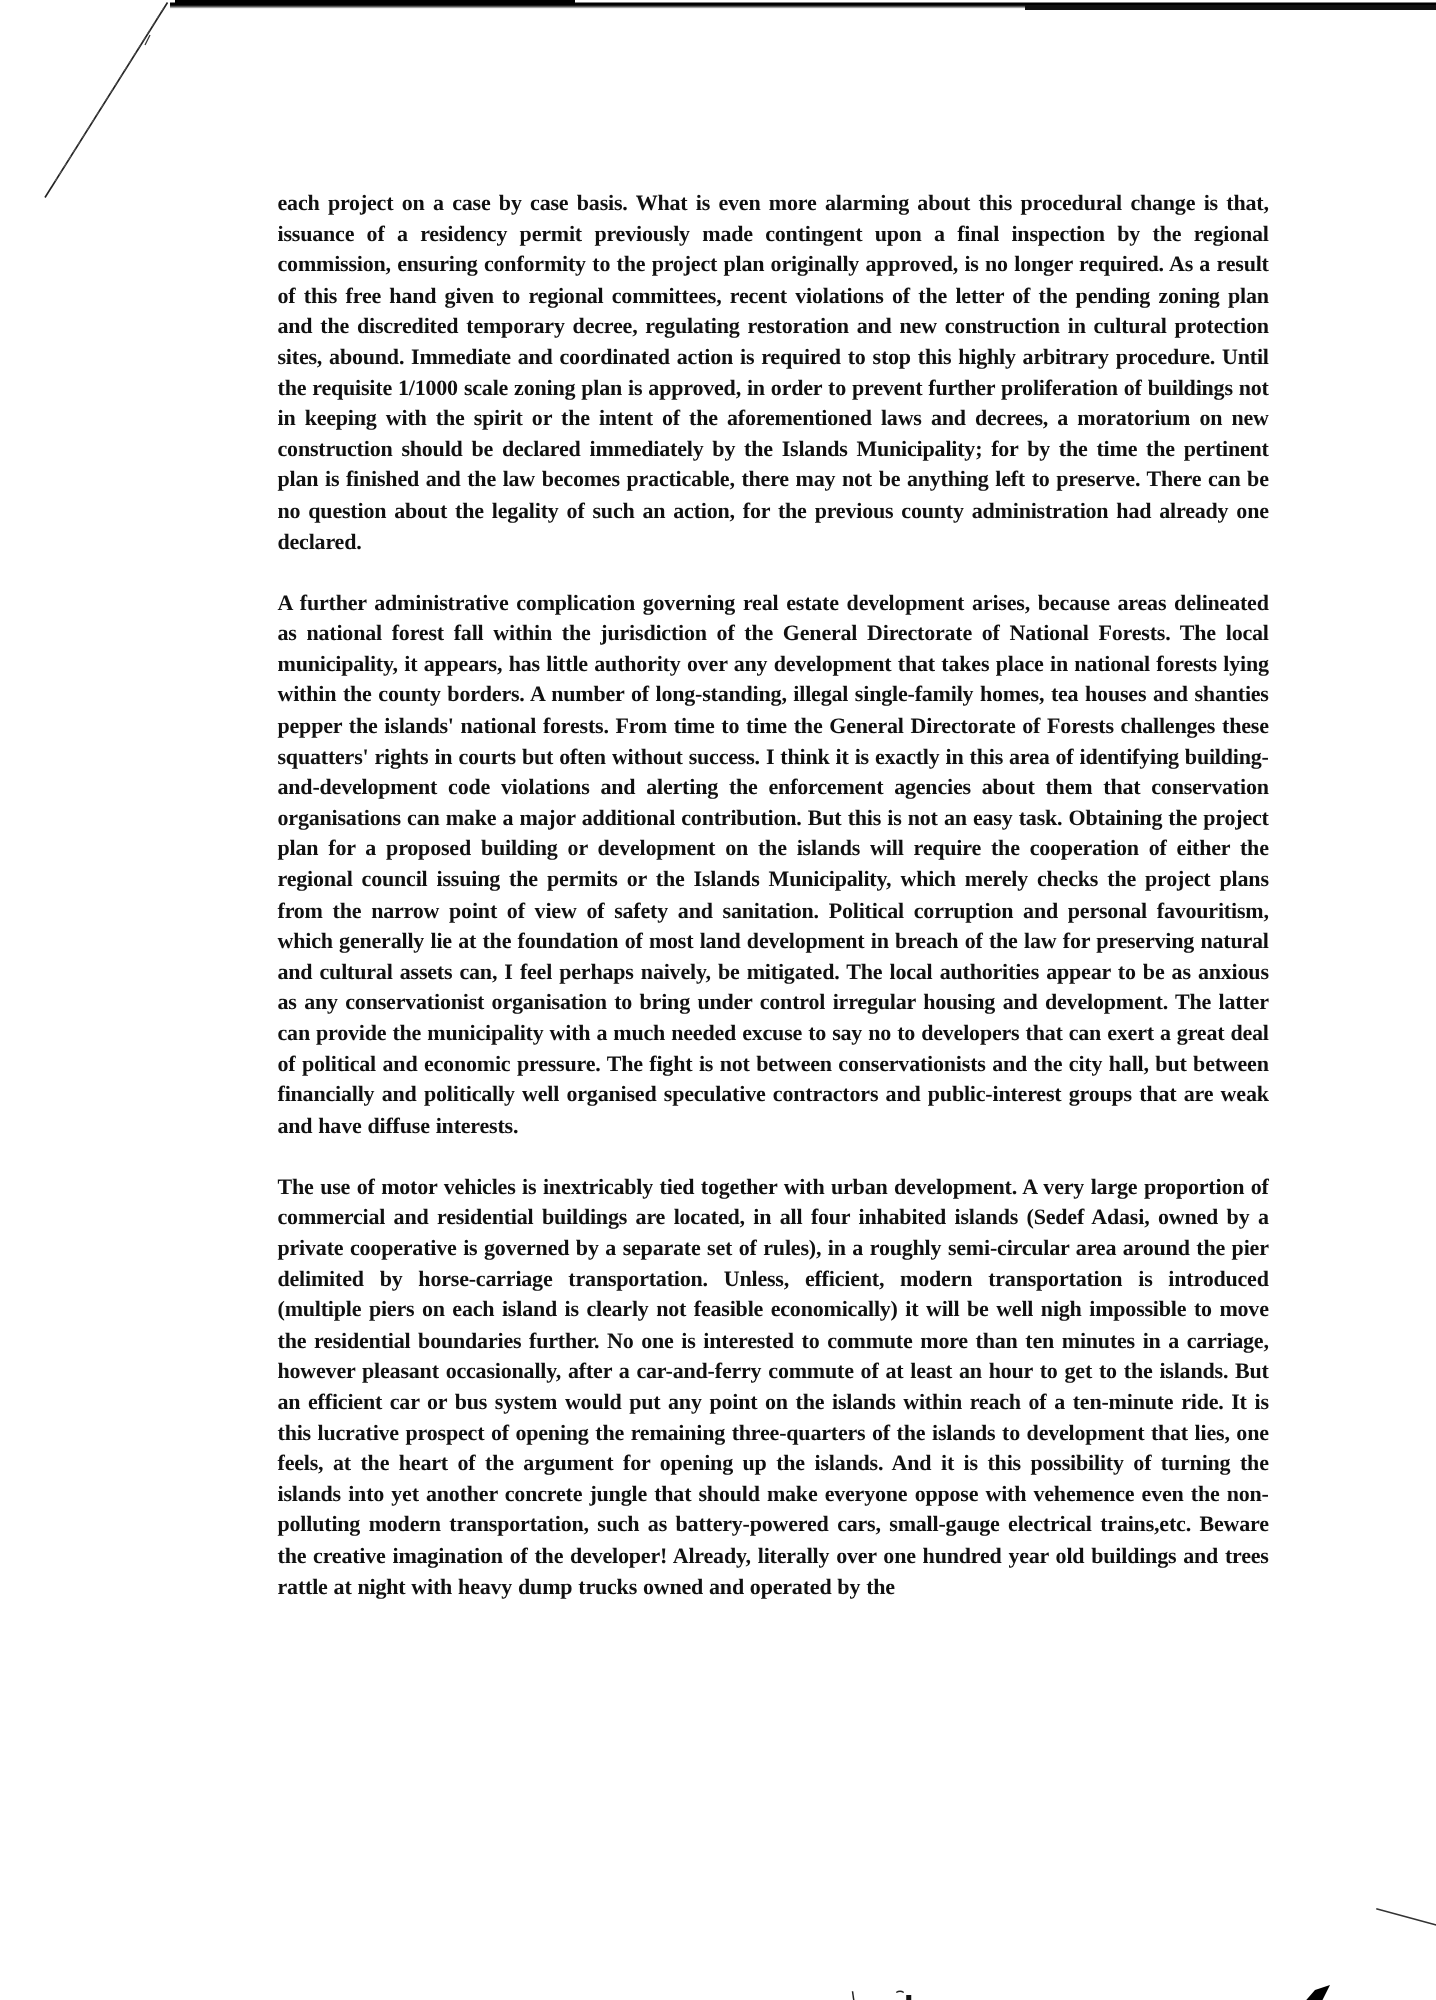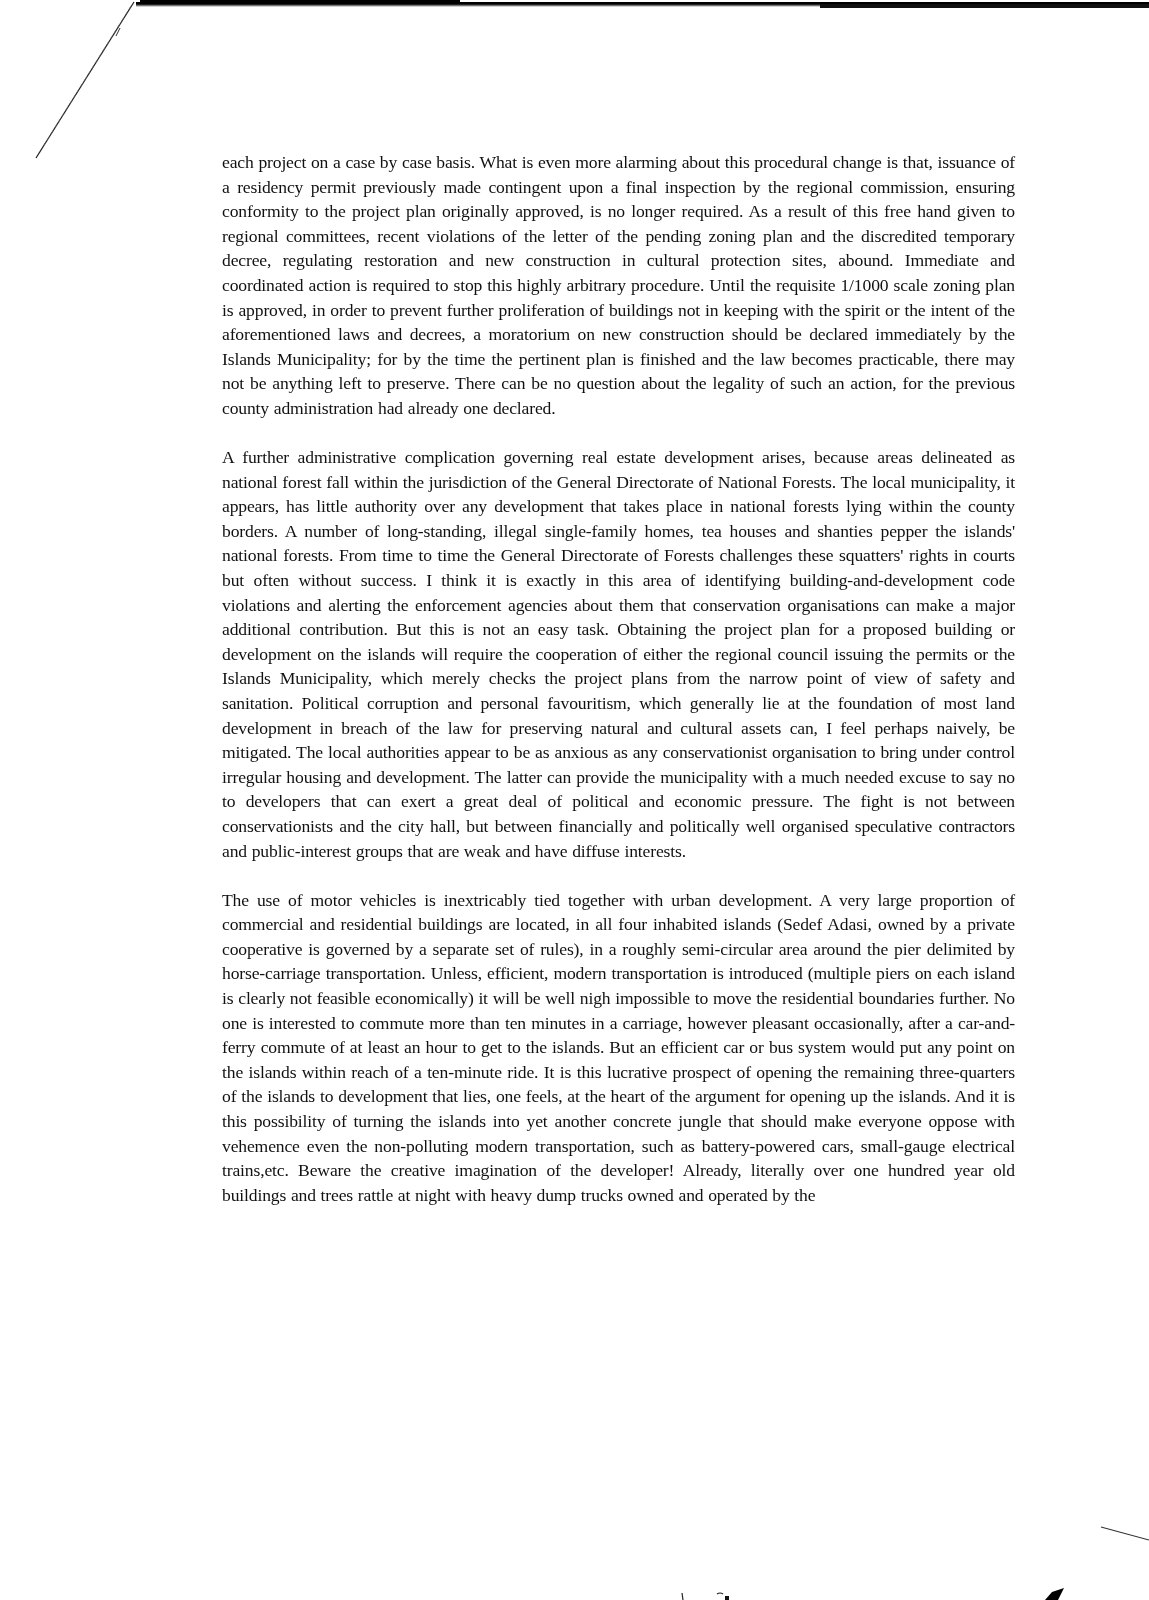--- a/index.html
+++ b/index.html
@@ -51,20 +51,21 @@
       left: 0;
       top: 1480px;
       width: 1149px;
       height: 120px;
     }
     .page-body {
       position: absolute;
       left: 222px;
       top: 150px;
       width: 793px;
+      font-weight: bold;
     }
     .para {
       margin: 0 0 24.5px 0;
       font-size: 17.6px;
       line-height: 24.6px;
       text-align: justify;
       letter-spacing: -0.15px;
       word-spacing: 0.5px;
     }
   </style>

